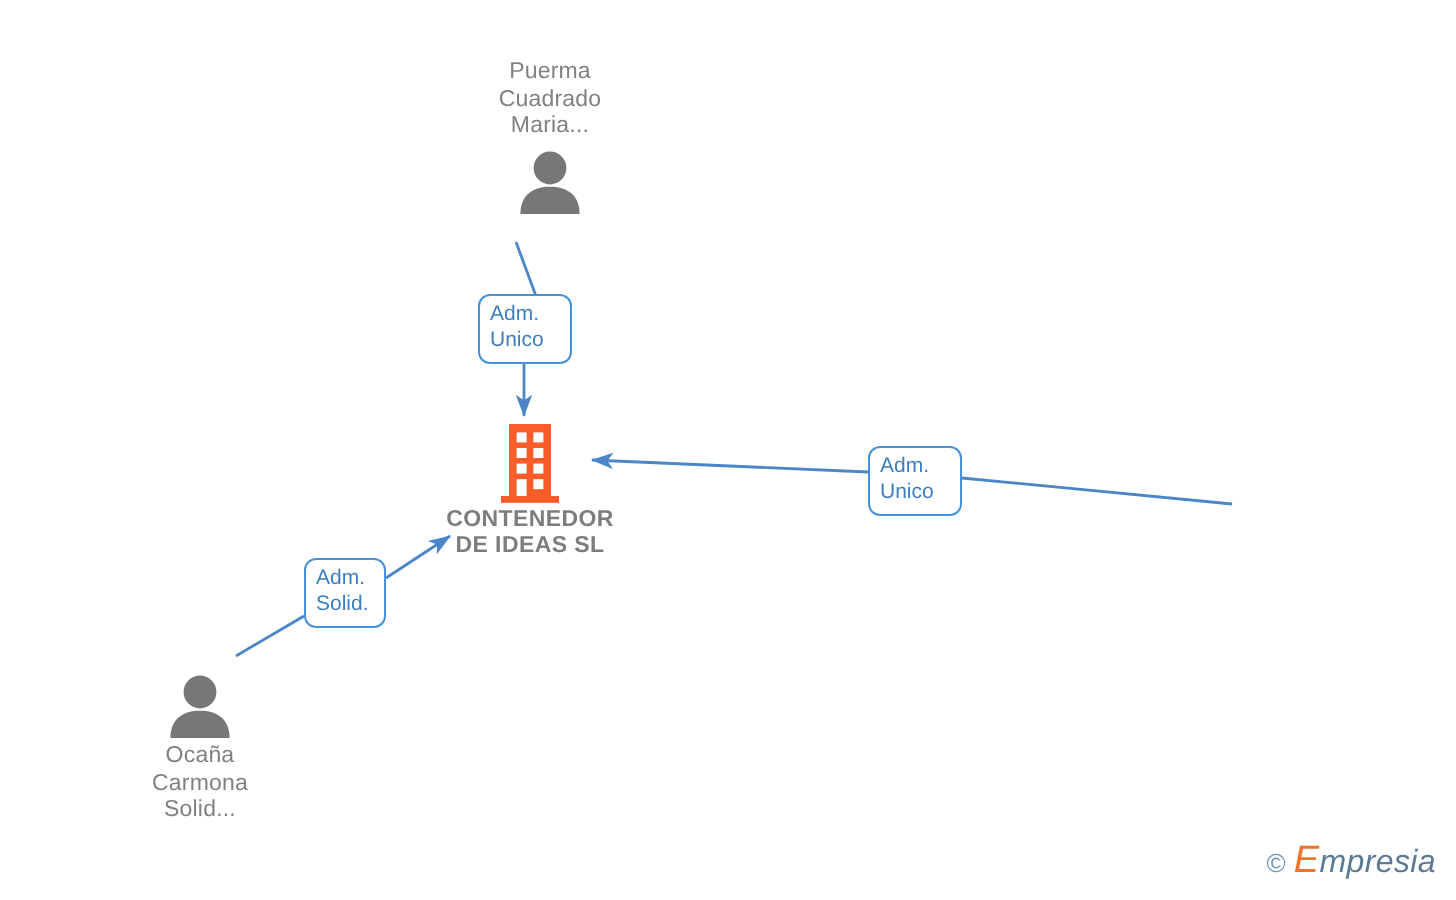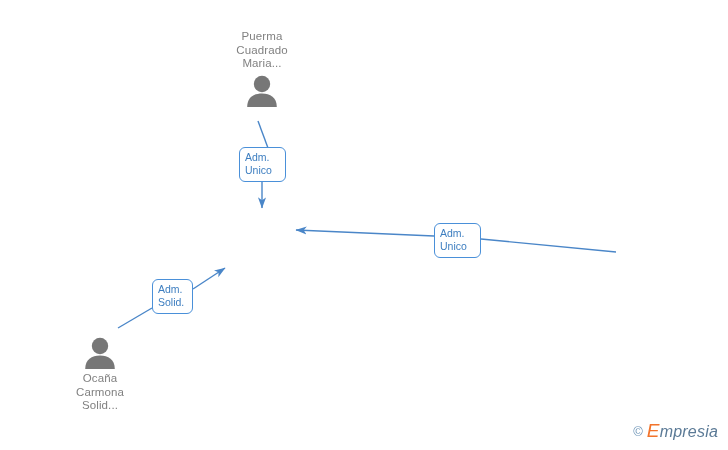--- a/index.html
+++ b/index.html
@@ -127,33 +127,49 @@
 
     <path class="edge" d="M616,252 L481,239" stroke="#4a86c8" stroke-width="1.4" fill="none"></path>
 
     <path class="edge" d="M434,236 L296,230" stroke="#4a86c8" stroke-width="1.4" fill="none" marker-end="url(#arrowBlue)"></path>
 
     <path class="edge" d="M118,328 L152,308" stroke="#4a86c8" stroke-width="1.4" fill="none"></path>
 
     <path class="edge" d="M193,289 L225,268" stroke="#4a86c8" stroke-width="1.4" fill="none" marker-end="url(#arrowBlue)"></path>
   </svg>
 
-  <div class="person above" style="left:197px; top:30px;">
+  <div class="person above" style="left:210px; top:30px;">
     <span class="person-name">Puerma
 Cuadrado
 Maria...</span>
     <svg class="person-icon" width="36" height="34" viewBox="0 0 36 34">
       <circle cx="18" cy="10" r="8.2" fill="#777777"></circle>
       <path d="M3.2,33 C3.2,23.2 9.8,19.4 18,19.4 C26.2,19.4 32.8,23.2 32.8,33 Z" fill="#777777"></path>
     </svg>
   </div>
 
   <div class="rel-label" style="left:239px; top:147px; width:47px;">Adm.
 Unico</div>
 
+  <div class="company" style="left:190px; top:211px;">
+    <svg class="company-icon" width="30" height="42" viewBox="0 0 30 42">
+      <rect x="4.5" y="1" width="21" height="36" fill="#fa5d29"></rect>
+      <rect x="0.5" y="37" width="29" height="3.4" fill="#fa5d29"></rect>
+      <rect x="8.3" y="5.2" width="5" height="5" fill="#ffffff"></rect>
+      <rect x="16.7" y="5.2" width="5" height="5" fill="#ffffff"></rect>
+      <rect x="8.3" y="13.0" width="5" height="5" fill="#ffffff"></rect>
+      <rect x="16.7" y="13.0" width="5" height="5" fill="#ffffff"></rect>
+      <rect x="8.3" y="20.8" width="5" height="5" fill="#ffffff"></rect>
+      <rect x="16.7" y="20.8" width="5" height="5" fill="#ffffff"></rect>
+      <rect x="8.3" y="28.6" width="5" height="8.4" fill="#ffffff"></rect>
+      <rect x="16.7" y="28.6" width="5" height="5" fill="#ffffff"></rect>
+    </svg>
+    <span class="company-name">CONTENEDOR
+DE IDEAS  SL</span>
+  </div>
 
   <div class="rel-label" style="left:434px; top:223px; width:47px;">Adm.
 Unico</div>
 
 
   <div class="rel-label" style="left:152px; top:279px; width:41px;">Adm.
 Solid.</div>
 
   <div class="person below" style="left:35px; top:336px;">
     <svg class="person-icon" width="36" height="34" viewBox="0 0 36 34">

